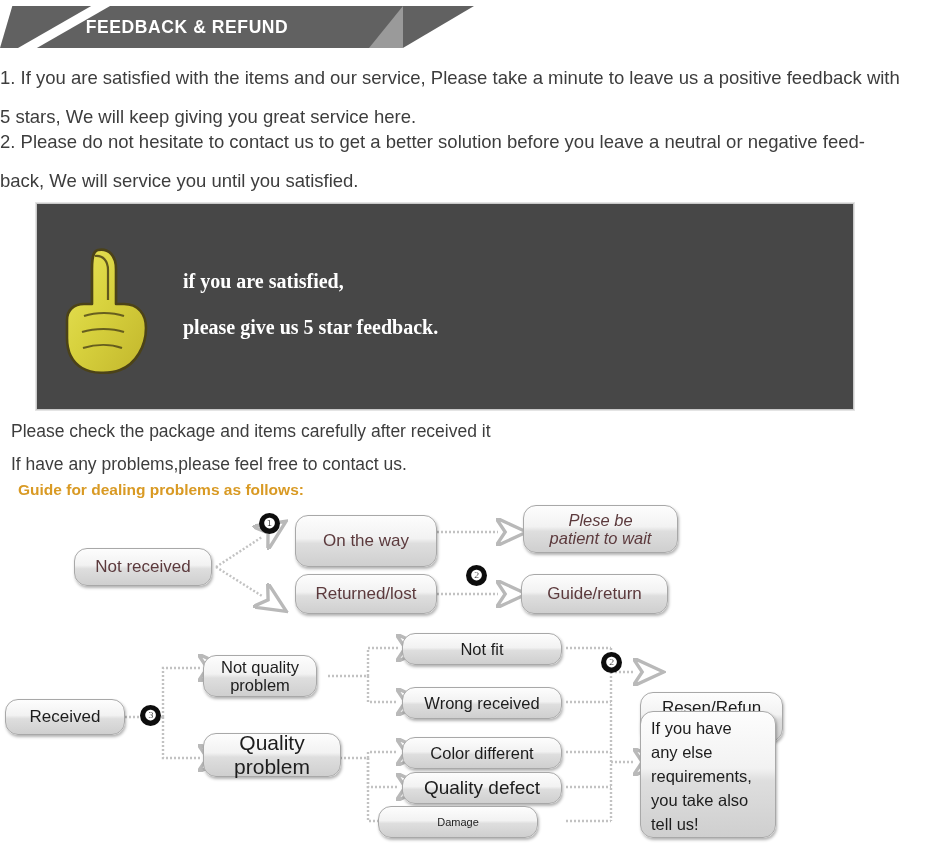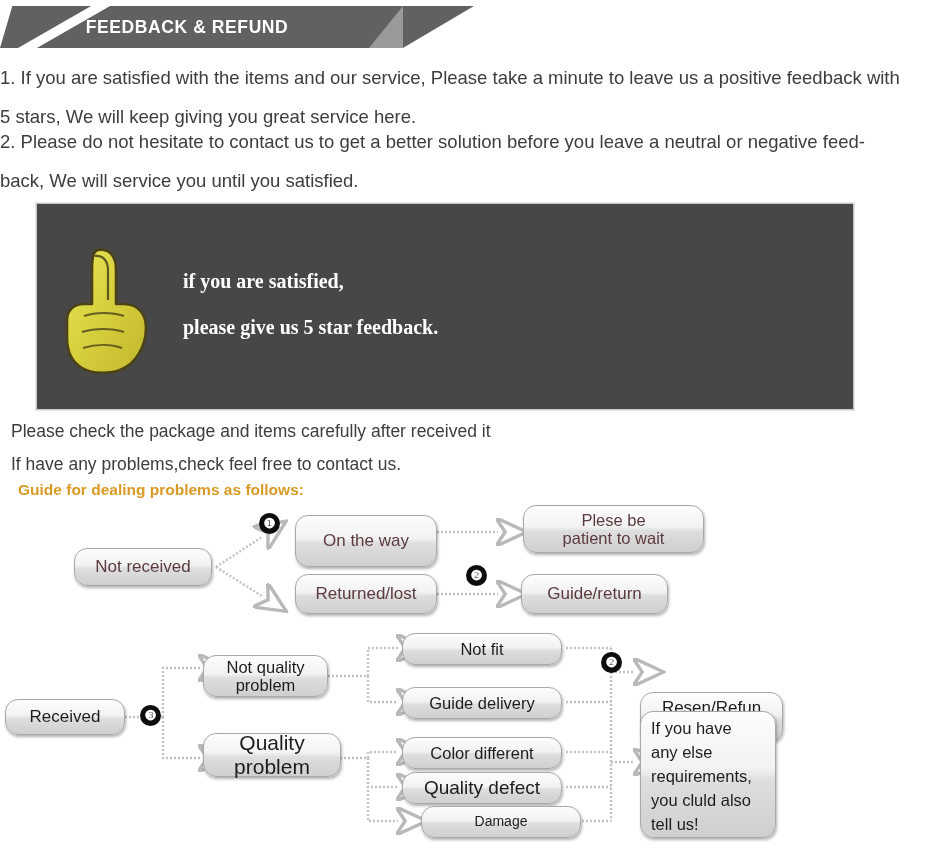--- a/index.html
+++ b/index.html
@@ -215,21 +215,21 @@
   <div class="fb-text">
     <div>if you are satisfied,</div>
     <div>please give us 5 star feedback.</div>
   </div>
 
   <div class="ratings" id="ratings">
     </div>
 </div>
 
 <div class="note" id="note1">Please check the package and items carefully after received it</div>
-<div class="note" id="note2">If have any problems,check feel free to contact us.</div>
+<div class="note" id="note2">If have any problems,please feel free to contact us.</div>
 <div id="guide">Guide for dealing problems as follows:</div>
 
 <svg id="flow-layer" viewBox="0 0 948 849">
   <defs>
     <marker id="ah" markerWidth="14" markerHeight="12" refX="1" refY="6" orient="auto">
       <path d="M0,0 L13,6 L0,12 L4,6 Z" fill="none" stroke="#b9b9b9" stroke-width="1.4"></path>
     </marker>
   </defs>
   <g stroke="#c2c2c2" stroke-width="2.4" fill="none" stroke-dasharray="2 2">
 
@@ -267,48 +267,48 @@
 <div class="fbox maroon" style="left:74px; top:548px; width:138px; height:38px; font-size:17px;">Not received</div>
 
 <div class="num-badge" style="left:259px; top:513px;">❶</div>
 
 <div class="fbox maroon" style="left:295px; top:515px; width:142px; height:52px; font-size:17px;">On the way</div>
 
 <div class="fbox maroon" style="left:295px; top:574px; width:142px; height:40px; font-size:17px;">Returned/lost</div>
 
 <div class="num-badge" style="left:466px; top:565px;">❷</div>
 
-<div class="fbox maroon" style="left:523px; top:505px; width:181px; height:48px; font-size:16.5px; white-space:pre-line;">Plese be
+<div class="fbox maroon" style="left:523px; top:505px; width:155px; height:48px; font-size:16.5px; white-space:pre-line;font-style:italic;">Plese be
 patient to wait</div>
 
 <div class="fbox maroon" style="left:521px; top:574px; width:147px; height:40px; font-size:17px;">Guide/return</div>
 
 <div class="fbox dark" style="left:5px; top:699px; width:120px; height:36px; font-size:17px;">Received</div>
 
 <div class="num-badge" style="left:140px; top:705px;">❸</div>
 
-<div class="fbox dark" style="left:203px; top:655px; width:125px; height:42px; font-size:16.5px; white-space:pre-line;">Not quality
+<div class="fbox dark" style="left:203px; top:655px; width:114px; height:42px; font-size:16.5px; white-space:pre-line;">Not quality
 problem</div>
 
 <div class="fbox dark" style="left:203px; top:733px; width:138px; height:44px; font-size:21px; white-space:pre-line;">Quality
 problem</div>
 
 <div class="fbox dark" style="left:402px; top:633px; width:160px; height:32px; font-size:16.5px;">Not fit</div>
 
-<div class="fbox dark" style="left:402px; top:687px; width:160px; height:32px; font-size:16.5px;">Guide delivery</div>
+<div class="fbox dark" style="left:402px; top:687px; width:160px; height:32px; font-size:16.5px;">Wrong received</div>
 
 <div class="fbox dark" style="left:402px; top:737px; width:160px; height:32px; font-size:16.5px;">Color different</div>
 
 <div class="fbox dark" style="left:402px; top:772px; width:160px; height:32px; font-size:19px;">Quality defect</div>
 
-<div class="fbox dark" style="left:421px; top:806px; width:160px; height:32px; font-size:14px;">Damage</div>
+<div class="fbox dark" style="left:378px; top:806px; width:160px; height:32px; font-size:11px;">Damage</div>
 
 <div class="num-badge" style="left:601px; top:652px;">❷</div>
 
 <div class="fbox dark" style="left:640px; top:648px; width:143px; height:50px; font-size:17px; white-space:pre-line;margin-top:44px;">Resen/Refun
 /Discount</div>
 
 <div class="fbox dark" style="left:640px; top:711px; width:136px; height:127px; font-size:16.5px; white-space:pre-line;
             justify-content:flex-start; text-align:left; padding:5px 0 0 10px; align-items:flex-start; line-height:1.45;">If you have
 any else
 requirements,
-you cluld also
+you take also
 tell us!</div>
 
 </body></html>

